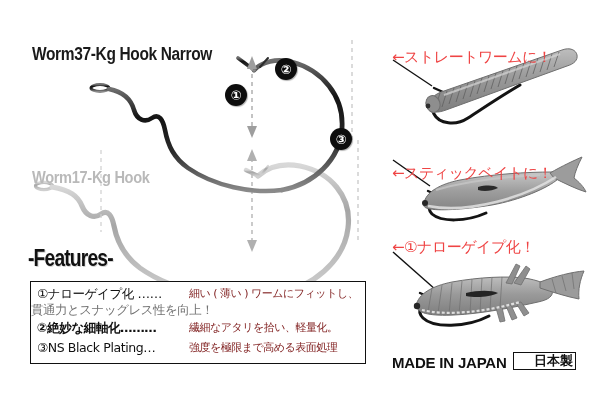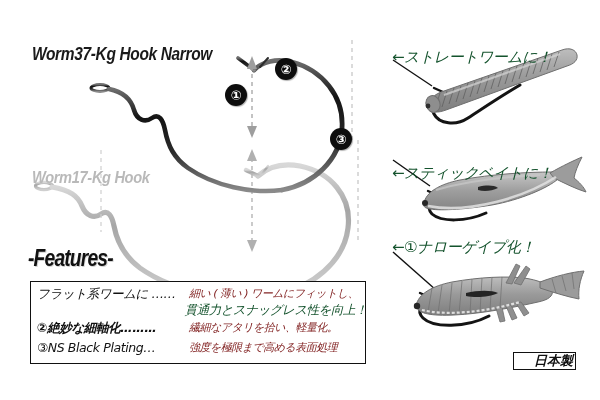--- a/index.html
+++ b/index.html
@@ -7,21 +7,20 @@
     width:600px;height:400px;
     background:#ffffff;
     font-family:"Liberation Sans","DejaVu Sans",sans-serif;
     overflow:hidden;
     position:relative;
   }
   #root{
     position:relative;
     width:600px;height:332px;
     background:#ffffff;
-    font-style:italic;
   }
   .abs{position:absolute;}
 
   
   #product-title{
     left:32px;top:44px;
     font-size:18px;
     font-weight:bold;
     color:#1a1a1a;
     letter-spacing:-0.4px;
@@ -78,35 +77,34 @@
   .feat-label.bold{font-weight:bold;}
   .feat-text{
     font-size:11px;
     color:#7f1d1d;
     font-family:"DejaVu Sans",sans-serif;
     letter-spacing:-0.5px;
     flex:1 1 auto;
   }
   .feat-text2{
     font-size:12.5px;
-    color:#14532d;
+    color:#737373;
     font-family:"DejaVu Sans",sans-serif;
     letter-spacing:-0.5px;
-    text-align:right;
     padding-right:4px;
   }
   #feat-row1{left:0;top:4px;width:336px;}
   #feat-row1b{left:0;top:20px;width:336px;}
   #feat-row2{left:0;top:38px;width:336px;}
   #feat-row3{left:0;top:58px;width:336px;}
 
   
   .callout-text{
     font-size:15px;
-    color:#14532d;
+    color:#ef4444;
     font-family:"DejaVu Sans",sans-serif;
     letter-spacing:-0.5px;
     white-space:nowrap;
   }
   #callout-1{left:392px;top:48px;}
   #callout-2{left:392px;top:148px;margin-top:16px;}
   #callout-3{left:392px;top:238px;}
 
   
   #made-in-japan{
@@ -338,21 +336,21 @@
 
   <div class="abs num-badge" id="badge-1">①</div>
   <div class="abs num-badge" id="badge-2">②</div>
   <div class="abs num-badge" id="badge-3">③</div>
 
   <div class="abs" id="features-heading">-Features-</div>
 
   <div class="abs" id="features-box">
 
     <div class="abs feature-row" id="feat-row1">
-      <span class="feat-label">フラット系ワームに ……</span>
+      <span class="feat-label">①ナローゲイプ化 ……</span>
       <span class="feat-text">細い ( 薄い ) ワームにフィットし、</span>
     </div>
 
     <div class="abs feat-text2" id="feat-row1b">貫通力とスナッグレス性を向上！</div>
 
     <div class="abs feature-row" id="feat-row3">
       <span class="feat-label">③NS Black Plating…</span>
       <span class="feat-text">強度を極限まで高める表面処理</span>
     </div>
 
@@ -367,15 +365,16 @@
   </div>
 
   <div class="abs callout-text" id="callout-2">
     <span>←</span><span>スティックベイトに！</span>
   </div>
 
   <div class="abs callout-text" id="callout-3">
     <span>←</span><span>①ナローゲイプ化！</span>
   </div>
 
+  <div class="abs" id="made-in-japan">MADE IN JAPAN</div>
   <div class="abs" id="jp-badge">日本製</div>
 
 </div>
 
 </body></html>

